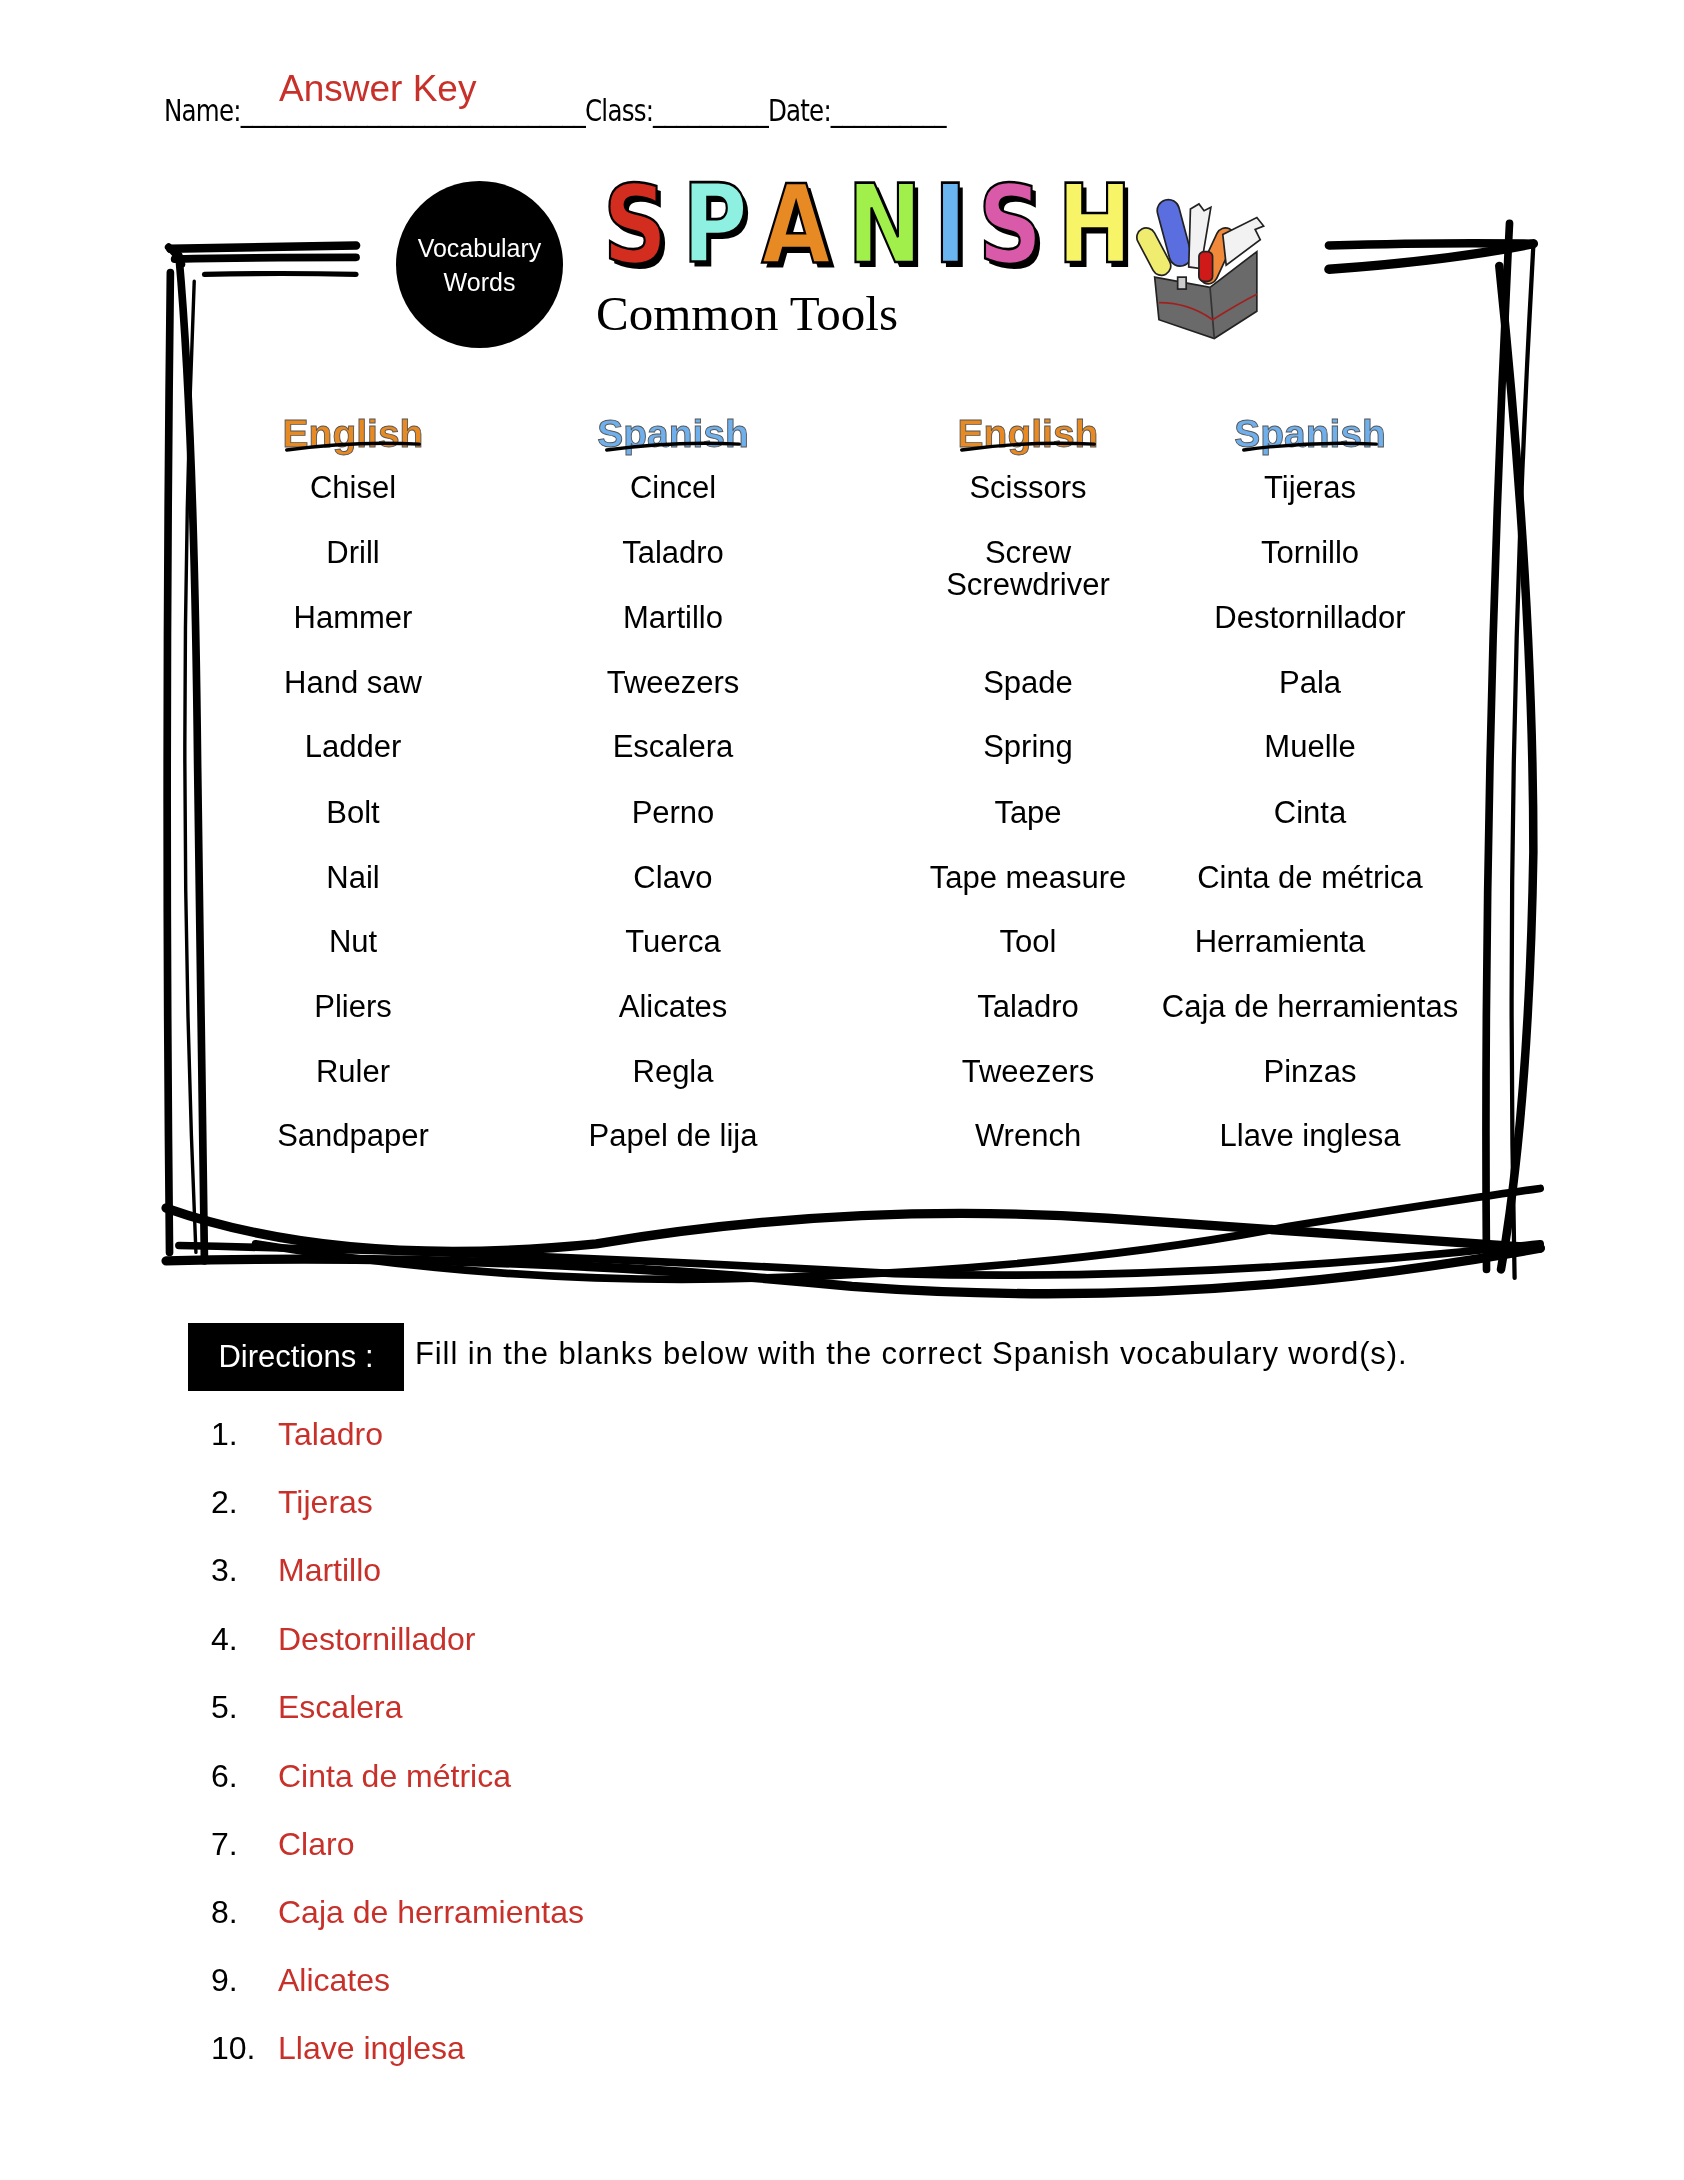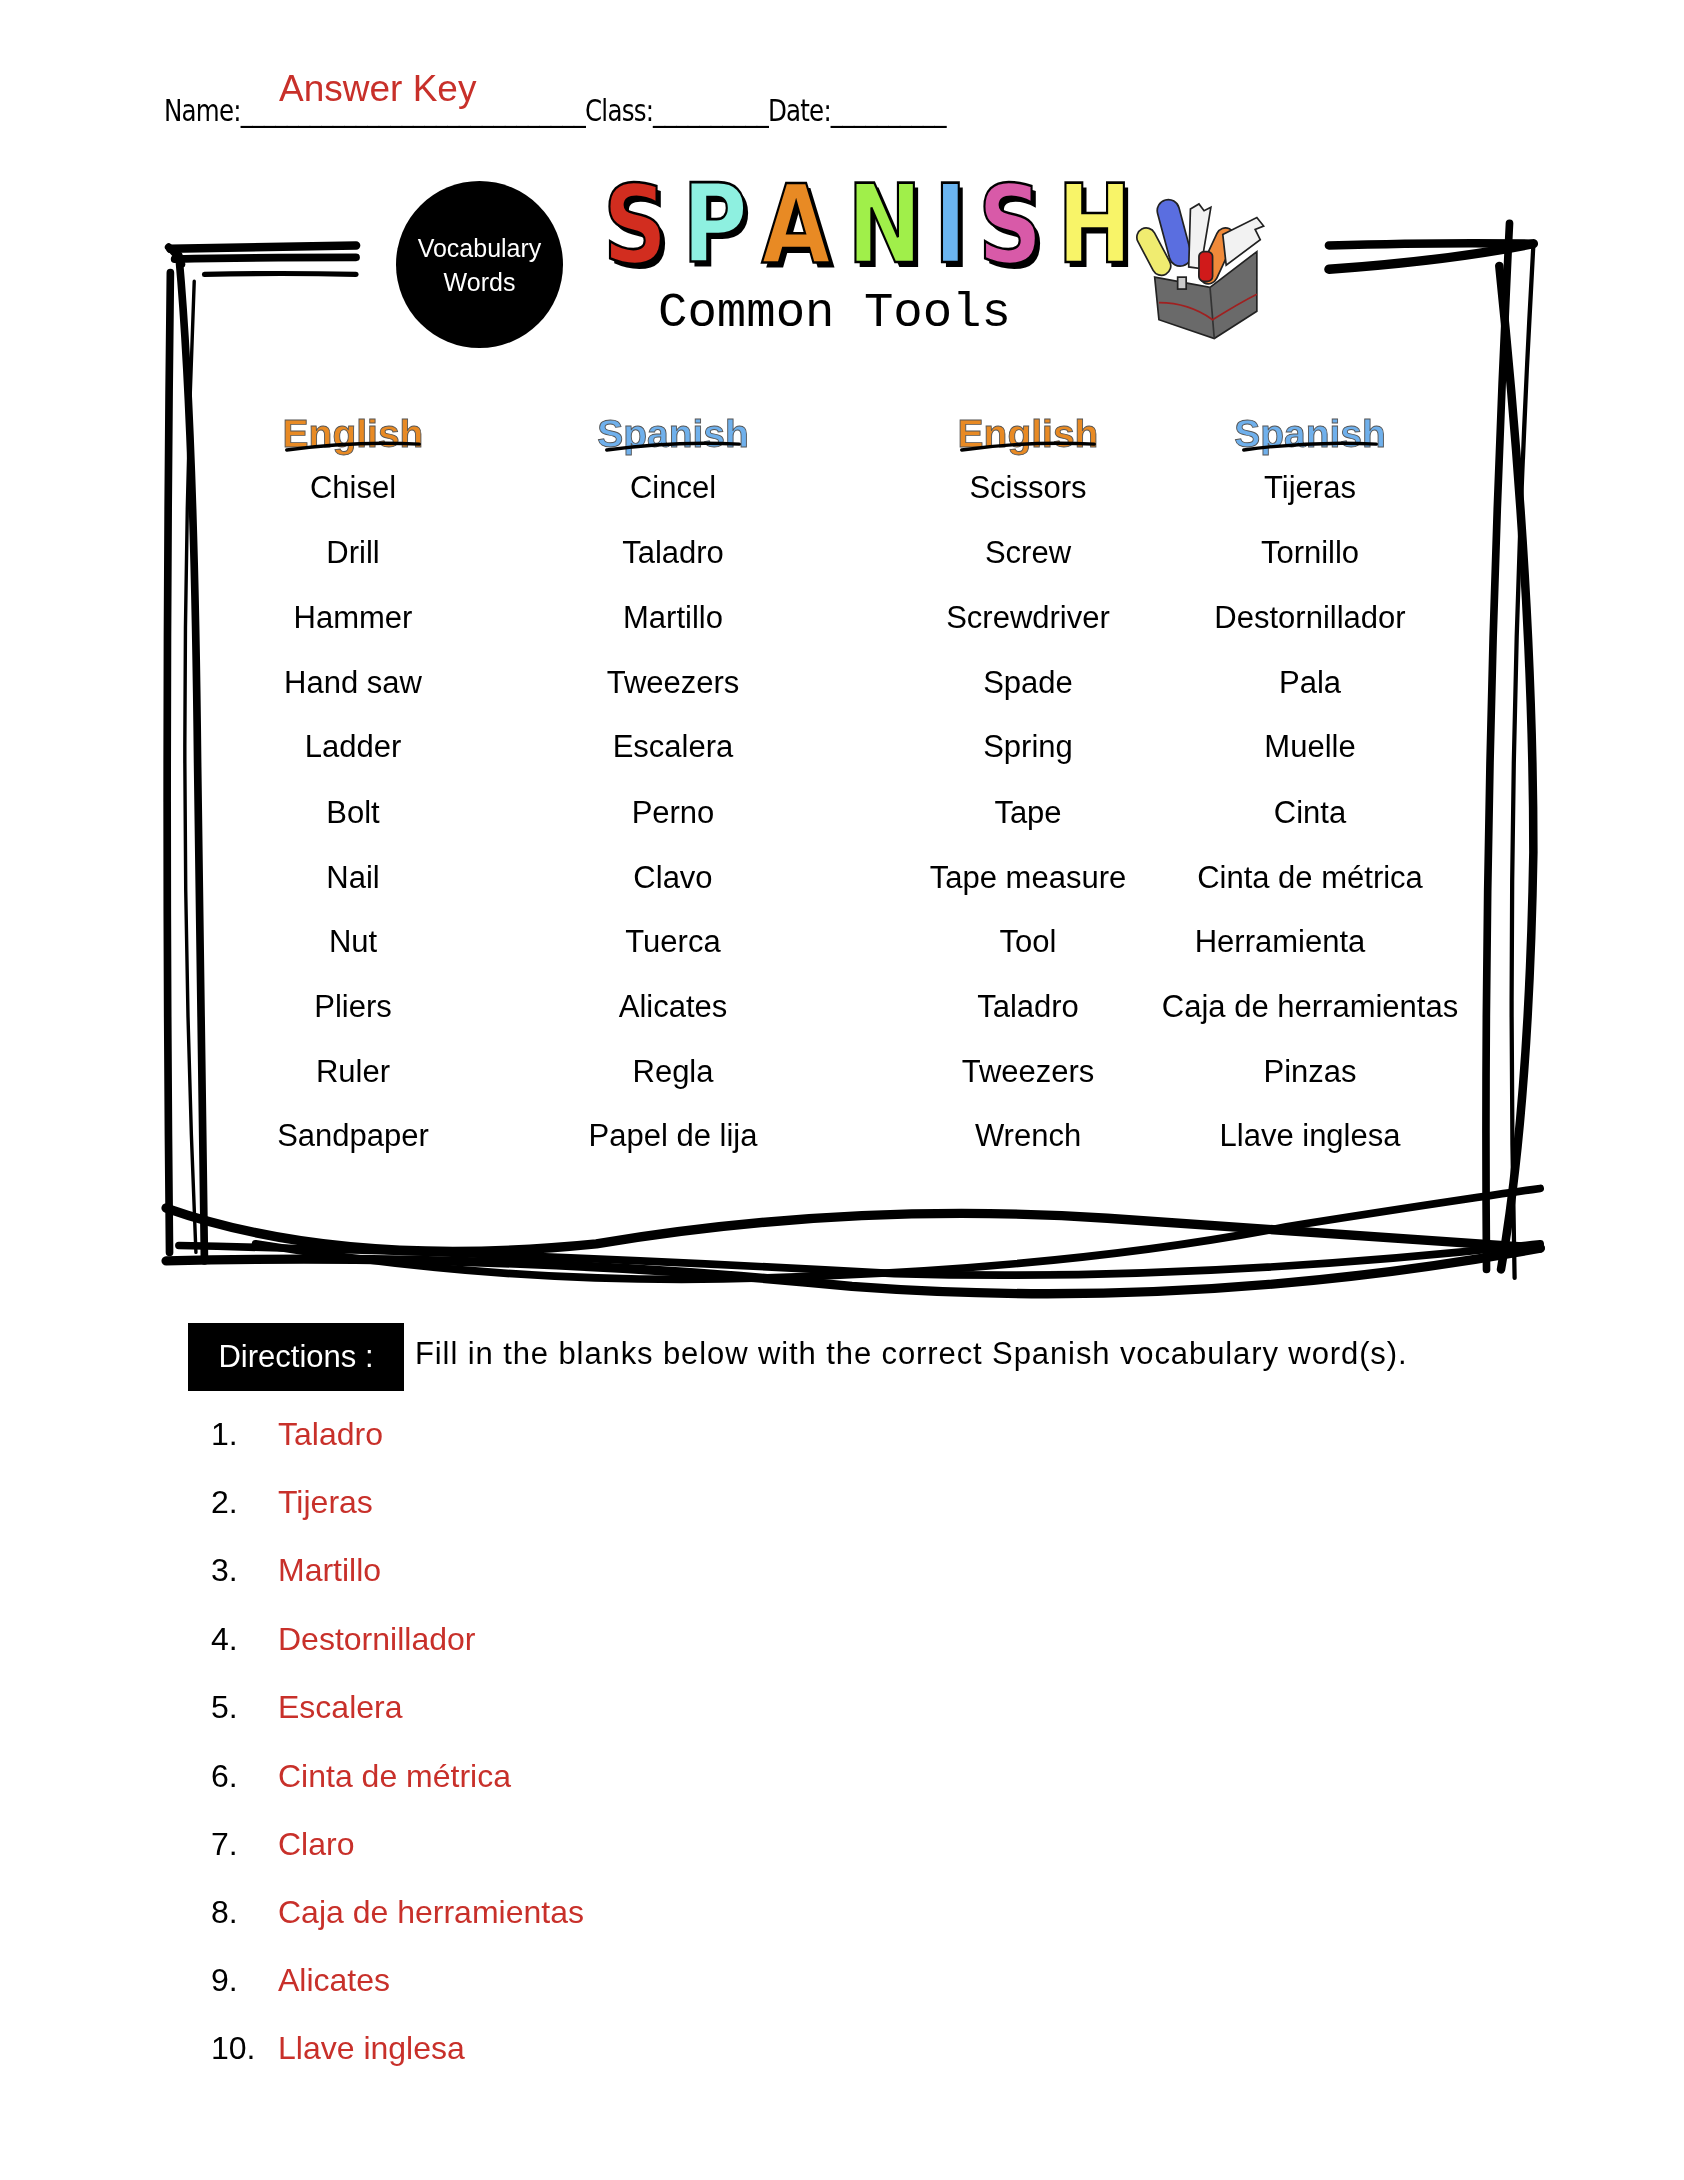--- a/index.html
+++ b/index.html
@@ -10,21 +10,21 @@
   
   .name-line { position: absolute; left: 164px; top: 92px; font-size: 31px; font-family: "DejaVu Sans Condensed", "DejaVu Sans", sans-serif; letter-spacing: -0.9px; white-space: nowrap; transform: scaleX(0.88); transform-origin: left top; }
   .answer-key { position: absolute; left: 279px; top: 68px; font-size: 37px; color: #c8302a; font-family: "Liberation Sans", sans-serif; }
 
   
   .vocab-circle { position: absolute; left: 396px; top: 181px; width: 167px; height: 167px; border-radius: 50%; background: #000; color: #fff; display: flex; flex-direction: column; align-items: center; justify-content: center; font-family: "Liberation Sans", sans-serif; font-size: 25px; line-height: 34px; }
 
   
   .title-spanish { position: absolute; left: 596px; top: 169px; width: 477px; height: 111px; display: flex; justify-content: space-between; align-items: center; }
   .title-letter { font-family: "DejaVu Sans", sans-serif; font-weight: bold; font-size: 109px; line-height: 111px; -webkit-text-stroke: 2.6px #000; text-shadow: 5.1px 5.1px 0 #000; transform: scaleX(0.82); }
-  .subtitle { position: absolute; left: 596px; top: 285px; width: 477px; text-align: center; font-family: Liberation Mono, monospace; font-size: 49px; }
+  .subtitle { position: absolute; left: 596px; top: 285px; width: 477px; font-family: Liberation Serif, serif; font-size: 49px; }
 
   
   .toolbox { position: absolute; left: 1129px; top: 192px; width: 145px; height: 149px; }
 
   
   .col-header { position: absolute; top: 388px; width: 204px; margin-left: -102px; text-align: center; font-family: "Liberation Sans", sans-serif; font-weight: bold; font-size: 39px; margin-top: 24px; -webkit-text-stroke: 0.9px #555; }
   .col-underline { position: absolute; top: 439px; width: 136px; margin-left: -68px; height: 13.6px; }
   .cell { position: absolute; width: 358px; margin-left: -179px; text-align: center; font-family: "Liberation Sans", sans-serif; font-size: 31px; line-height: 37px; white-space: nowrap; }
 
   
@@ -126,21 +126,21 @@
   <div class="cell" style="left:1028px;top:469px">Scissors</div>
   <div class="cell" style="left:1310px;top:469px">Tijeras</div>
 
   <div class="cell" style="left:353px;top:534px">Drill</div>
   <div class="cell" style="left:673px;top:534px">Taladro</div>
   <div class="cell" style="left:1028px;top:534px">Screw</div>
   <div class="cell" style="left:1310px;top:534px">Tornillo</div>
 
   <div class="cell" style="left:353px;top:599px">Hammer</div>
   <div class="cell" style="left:673px;top:599px">Martillo</div>
-  <div class="cell" style="left:1028px;top:599px">Screwdriver</div>
+  <div class="cell" style="left:1028px;top:566px">Screwdriver</div>
   <div class="cell" style="left:1310px;top:599px">Destornillador</div>
 
   <div class="cell" style="left:353px;top:664px">Hand saw</div>
   <div class="cell" style="left:673px;top:664px">Tweezers</div>
   <div class="cell" style="left:1028px;top:664px">Spade</div>
   <div class="cell" style="left:1310px;top:664px">Pala</div>
 
   <div class="cell" style="left:353px;top:728px">Ladder</div>
   <div class="cell" style="left:673px;top:728px">Escalera</div>
   <div class="cell" style="left:1028px;top:728px">Spring</div>

